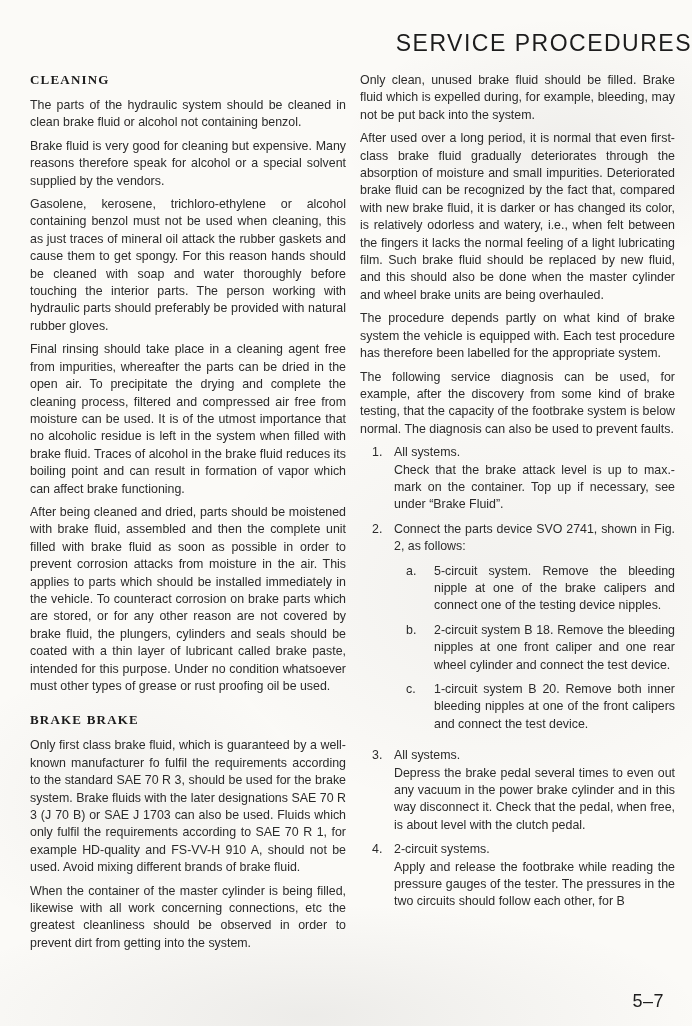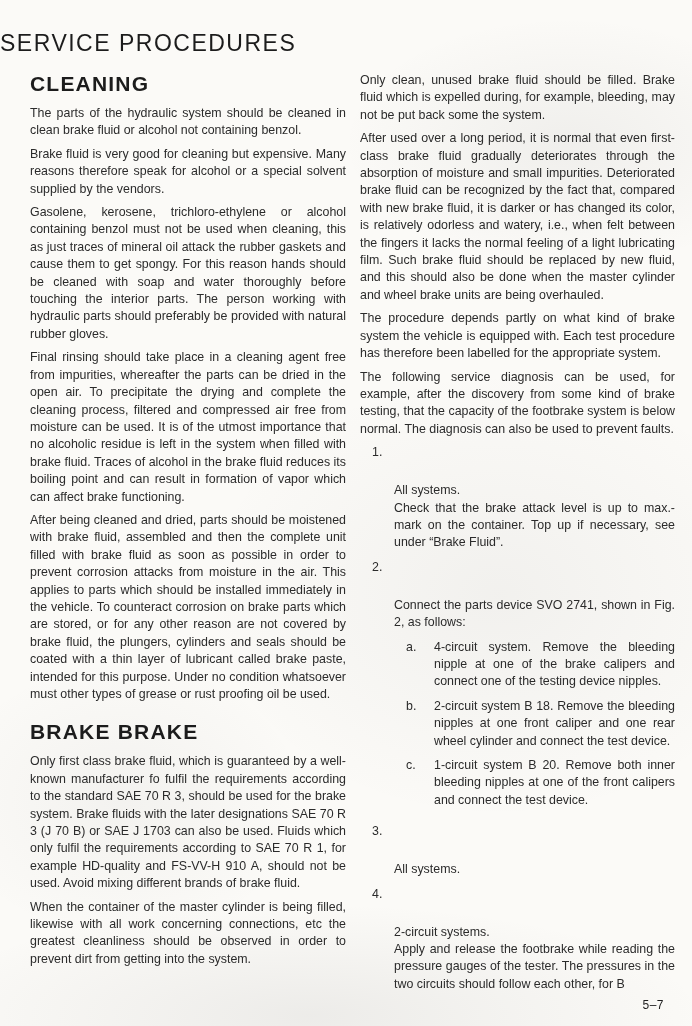--- a/index.html
+++ b/index.html
@@ -17,43 +17,44 @@
     color: #2b2b2b;
     background:
       radial-gradient(ellipse 320px 180px at 82% 14%, rgba(90,90,90,0.07), transparent 70%),
       radial-gradient(ellipse 420px 320px at 72% 58%, rgba(90,90,90,0.06), transparent 70%),
       radial-gradient(ellipse 260px 200px at 18% 78%, rgba(90,90,90,0.05), transparent 70%),
       radial-gradient(ellipse 560px 160px at 45% 99%, rgba(90,90,90,0.09), transparent 70%),
       #fbfaf7;
   }
   .title {
     margin: 30px 0 0 0;
-    text-align: left;
+    text-align: right;
     font-size: 23px;
     font-weight: 400;
     letter-spacing: 1.5px;
     color: #1c1c1c;
   }
   .columns {
     display: flex;
     gap: 14px;
     padding: 0 17px 0 30px;
     margin-top: 15px;
   }
   .col {
     flex: 0 0 auto;
   }
   .col.left  { width: 316px; }
   .col.right { width: 315px; }
   h2.section-heading {
-    font-size: 21px;
+    font-size: 13px;
     font-weight: 700;
     letter-spacing: 1.2px;
     color: #1c1c1c;
     margin: 0 0 9px 0;
+    font-family: Liberation Serif, serif;
   }
   h2.section-heading.spaced-top { margin-top: 17px; }
   p.body-par {
     font-size: 12.4px;
     line-height: 17.4px;
     text-align: justify;
     margin: 0 0 6px 0;
   }
   .num-list {
     margin-top: 3px;
@@ -65,21 +66,20 @@
     margin-bottom: 7px;
     font-size: 12.4px;
     line-height: 17.4px;
   }
   .num-item > .num {
     flex: 0 0 22px;
   }
   .num-item > .li-body {
     flex: 1 1 auto;
     text-align: justify;
-    margin-top: 38px;
   }
   .sub-list {
     margin-top: 7px;
   }
   .sub-item {
     display: flex;
     align-items: flex-start;
     margin-bottom: 7px;
     padding-left: 12px;
   }
@@ -87,21 +87,21 @@
     flex: 0 0 28px;
   }
   .sub-item > .li-body {
     flex: 1 1 auto;
     text-align: justify;
   }
   .page-number {
     position: absolute;
     right: 28px;
     bottom: 14px;
-    font-size: 12px;
+    font-size: 18px;
     letter-spacing: 0.5px;
     color: #1e1e1e;
   }
 </style>
 </head>
 <body>
 
 <div class="page">
 
   <h1 class="title">SERVICE PROCEDURES</h1>
@@ -114,21 +114,21 @@
       <p class="body-par">Brake fluid is very good for cleaning but expensive. Many reasons therefore speak for alcohol or a special solvent supplied by the vendors.</p>
       <p class="body-par">Gasolene, kerosene, trichloro-ethylene or alcohol containing benzol must not be used when cleaning, this as just traces of mineral oil attack the rubber gaskets and cause them to get spongy. For this reason hands should be cleaned with soap and water thoroughly before touching the interior parts. The person working with hydraulic parts should preferably be provided with natural rubber gloves.</p>
       <p class="body-par">Final rinsing should take place in a cleaning agent free from impurities, whereafter the parts can be dried in the open air. To precipitate the drying and complete the cleaning process, filtered and compressed air free from moisture can be used. It is of the utmost importance that no alcoholic residue is left in the system when filled with brake fluid. Traces of alcohol in the brake fluid reduces its boiling point and can result in formation of vapor which can affect brake functioning.</p>
       <p class="body-par">After being cleaned and dried, parts should be moistened with brake fluid, assembled and then the complete unit filled with brake fluid as soon as possible in order to prevent corrosion attacks from moisture in the air. This applies to parts which should be installed immediately in the vehicle. To counteract corrosion on brake parts which are stored, or for any other reason are not covered by brake fluid, the plungers, cylinders and seals should be coated with a thin layer of lubricant called brake paste, intended for this purpose. Under no condition whatsoever must other types of grease or rust proofing oil be used.</p>
       <h2 class="section-heading spaced-top">BRAKE BRAKE</h2>
       <p class="body-par">Only first class brake fluid, which is guaranteed by a well-known manufacturer fo fulfil the requirements according to the standard SAE 70 R 3, should be used for the brake system. Brake fluids with the later designations SAE 70 R 3 (J 70 B) or SAE J 1703 can also be used. Fluids which only fulfil the requirements according to SAE 70 R 1, for example HD-quality and FS-VV-H 910 A, should not be used. Avoid mixing different brands of brake fluid.</p>
       <p class="body-par">When the container of the master cylinder is being filled, likewise with all work concerning connections, etc the greatest cleanliness should be observed in order to prevent dirt from getting into the system.</p>
     </div>
 
     <div class="col right">
-      <p class="body-par">Only clean, unused brake fluid should be filled. Brake fluid which is expelled during, for example, bleeding, may not be put back some the system.</p>
+      <p class="body-par">Only clean, unused brake fluid should be filled. Brake fluid which is expelled during, for example, bleeding, may not be put back into the system.</p>
       <p class="body-par">After used over a long period, it is normal that even first-class brake fluid gradually deteriorates through the absorption of moisture and small impurities. Deteriorated brake fluid can be recognized by the fact that, compared with new brake fluid, it is darker or has changed its color, is relatively odorless and watery, i.e., when felt between the fingers it lacks the normal feeling of a light lubricating film. Such brake fluid should be replaced by new fluid, and this should also be done when the master cylinder and wheel brake units are being overhauled.</p>
       <p class="body-par">The procedure depends partly on what kind of brake system the vehicle is equipped with. Each test procedure has therefore been labelled for the appropriate system.</p>
       <p class="body-par">The following service diagnosis can be used, for example, after the discovery from some kind of brake testing, that the capacity of the footbrake system is below normal. The diagnosis can also be used to prevent faults.</p>
 
       <div class="num-list">
 
         <div class="num-item">
           <span class="num">1.</span>
           <div class="li-body">
             <div>All systems.</div>
@@ -136,38 +136,39 @@
           </div>
         </div>
 
         <div class="num-item">
           <span class="num">2.</span>
           <div class="li-body">
             <div>Connect the parts device SVO 2741, shown in Fig. 2, as follows:</div>
             <div class="sub-list">
               <div class="sub-item">
                 <span class="num">a.</span>
-                <div class="li-body">4-circuit system. Remove the bleeding nipple at one of the brake calipers and connect one of the testing device nipples.</div>
+                <div class="li-body">5-circuit system. Remove the bleeding nipple at one of the brake calipers and connect one of the testing device nipples.</div>
               </div>
               <div class="sub-item">
                 <span class="num">b.</span>
                 <div class="li-body">2-circuit system B 18. Remove the bleeding nipples at one front caliper and one rear wheel cylinder and connect the test device.</div>
               </div>
               <div class="sub-item">
                 <span class="num">c.</span>
                 <div class="li-body">1-circuit system B 20. Remove both inner bleeding nipples at one of the front calipers and connect the test device.</div>
               </div>
             </div>
           </div>
         </div>
 
         <div class="num-item">
           <span class="num">3.</span>
           <div class="li-body">
             <div>All systems.</div>
+            <div>Depress the brake pedal several times to even out any vacuum in the power brake cylinder and in this way disconnect it. Check that the pedal, when free, is about level with the clutch pedal.</div>
           </div>
         </div>
 
         <div class="num-item">
           <span class="num">4.</span>
           <div class="li-body">
             <div>2-circuit systems.</div>
             <div>Apply and release the footbrake while reading the pressure gauges of the tester. The pressures in the two circuits should follow each other, for B</div>
           </div>
         </div>

